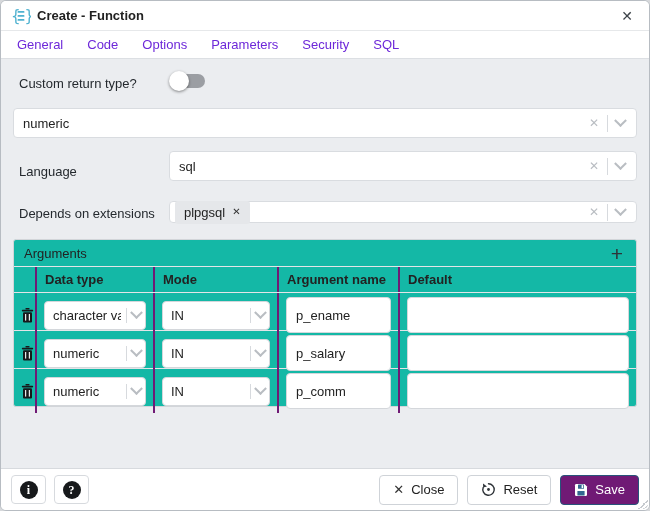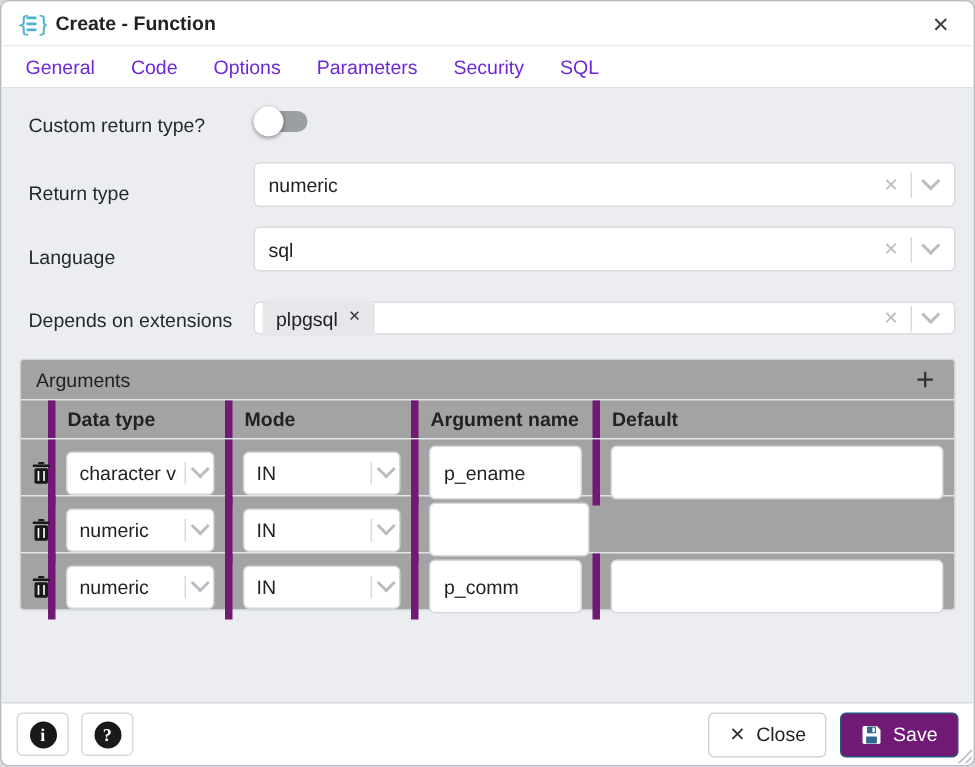--- a/index.html
+++ b/index.html
@@ -39,27 +39,27 @@
   .selectbox.tall { height:22px; padding:0 9px 0 5px; }
   .sel-right { margin-left:auto; display:flex; align-items:center; }
   .sel-clear { color:#b9bdc2; font-size:12px; line-height:1; cursor:pointer; }
   .sel-sep { width:1px; height:17px; background:#d7dade; margin:0 8px; }
   .chev { width:9px; height:9px; border-right:2px solid #b9bdc2; border-bottom:2px solid #b9bdc2;
     transform:rotate(45deg) translate(-2px,-2px); margin-right:2px; }
   .chip { background:#e5e7ea; border-radius:3px; padding:4px 9px; font-size:13px; color:#222;
     display:flex; align-items:center; gap:7px; }
   .chip-x { font-size:10px; color:#333; cursor:pointer; line-height:1; }
   
-  .panel { margin:3px 4px 0 4px; background:#a3a3a3; border:1px solid #d2d5d9; border-radius:3px; }
+  .panel { margin:3px 4px 0 4px; background:#14b8a6; border:1px solid #d2d5d9; border-radius:3px; }
   .panel-header { height:27px; display:flex; align-items:center; padding:0 2px 0 10px;
     font-size:13px; color:#222; border-bottom:1px solid #e3e5e8; }
   .add-btn { margin-left:auto; background:none; border:none; font-size:21px; font-weight:300;
     color:#2e3338; cursor:pointer; padding:0 11px; line-height:1; }
   .grid-row { display:grid; grid-template-columns:23px 118px 124px 121px 1fr; }
-  .cell { border-right:5px solid #701a75; display:flex; align-items:center; padding:4px 7px; min-width:0; }
+  .cell { border-right:2px solid #701a75; display:flex; align-items:center; padding:4px 7px; min-width:0; }
   .cell:last-child { border-right:none; }
   .hdr .cell { padding:5px 8px; font-size:13px; font-weight:bold; color:#222; }
   .body-row { border-top:1px solid #e3e5e8; height:38px; }
   .row-select { width:100%; height:29px; border:1px solid #d4d7db; border-radius:4px; background:#fff;
     display:flex; align-items:center; padding:0 2px 0 8px; font-size:13px; color:#222;
     overflow:hidden; cursor:pointer; }
   .row-select .txt { white-space:nowrap; overflow:hidden; flex:1; min-width:0; }
   .row-select .sel-sep { margin:0 5px; height:15px; }
   .txt-input { width:100%; height:36px; border:1px solid #d4d7db; border-radius:4px; padding:0 9px;
     font-size:13px; color:#222; font-family:"Liberation Sans", sans-serif; background:#fff; }
@@ -113,21 +113,20 @@
 
     <div class="field-row" style="margin-bottom:15px;">
       <span class="field-label">Custom return type?</span>
       <span class="toggle">
         <span class="track"></span>
         <span class="knob"></span>
       </span>
     </div>
 
     <div class="field-row">
-      <span class="field-label">Return type</span>
       <div class="selectbox">
         <span>numeric</span>
         <span class="sel-right">
           <span class="sel-clear">✕</span>
           <span class="sel-sep"></span>
           <span class="chev"></span>
         </span>
       </div>
     </div>
 
@@ -224,20 +223,23 @@
             <span class="sel-sep"></span>
             <span class="chev"></span>
           </div>
         </div>
         <div class="cell">
           <div class="row-select">
             <span class="txt">IN</span>
             <span class="sel-sep"></span>
             <span class="chev"></span>
           </div>
+        </div>
+        <div class="cell">
+          <input class="txt-input" value="p_salary" style="">
         </div>
         <div class="cell">
           <input class="txt-input" value="" style="">
         </div>
       </div>
 
       <div class="grid-row body-row">
         <div class="cell">
           <button class="trash-btn">
             <svg width="13" height="15" viewBox="0 0 13 15">
@@ -278,20 +280,30 @@
       <span class="glyph-circle">i</span>
     </button>
     <button class="icon-btn">
       <span class="glyph-circle">?</span>
     </button>
     <span class="footer-right">
       <button class="btn">
         <span class="bx">✕</span>
         <span>Close</span>
       </button>
+      <button class="btn">
+        <span style="display:flex;">
+          <svg width="15" height="15" viewBox="0 0 15 15">
+              <path d="M7.5 1.8 A5.7 5.7 0 1 1 2.2 5.4" fill="none" stroke="#2e3338" stroke-width="1.4" stroke-linecap="round"></path>
+              <path d="M2.0 1.6 L2.2 5.6 L6.0 4.4 Z" fill="#2e3338"></path>
+              <circle cx="7.5" cy="7.5" r="1.4" fill="#2e3338"></circle>
+            </svg>
+        </span>
+        <span>Reset</span>
+      </button>
       <button class="btn btn-primary">
         <span style="display:flex;">
           <svg width="14" height="14" viewBox="0 0 14 14">
               <path d="M1 2.2 Q1 1 2.2 1 H10.5 L13 3.5 V11.8 Q13 13 11.8 13 H2.2 Q1 13 1 11.8 Z" fill="#fff"></path>
               <rect x="4" y="1.4" width="6" height="4.4" rx="0.5" fill="#326690"></rect>
               <rect x="7.6" y="2.1" width="1.6" height="3" fill="#fff"></rect>
               <rect x="3.4" y="8" width="7.2" height="4.6" rx="0.5" fill="#326690"></rect>
             </svg>
         </span>
         <span>Save</span>

